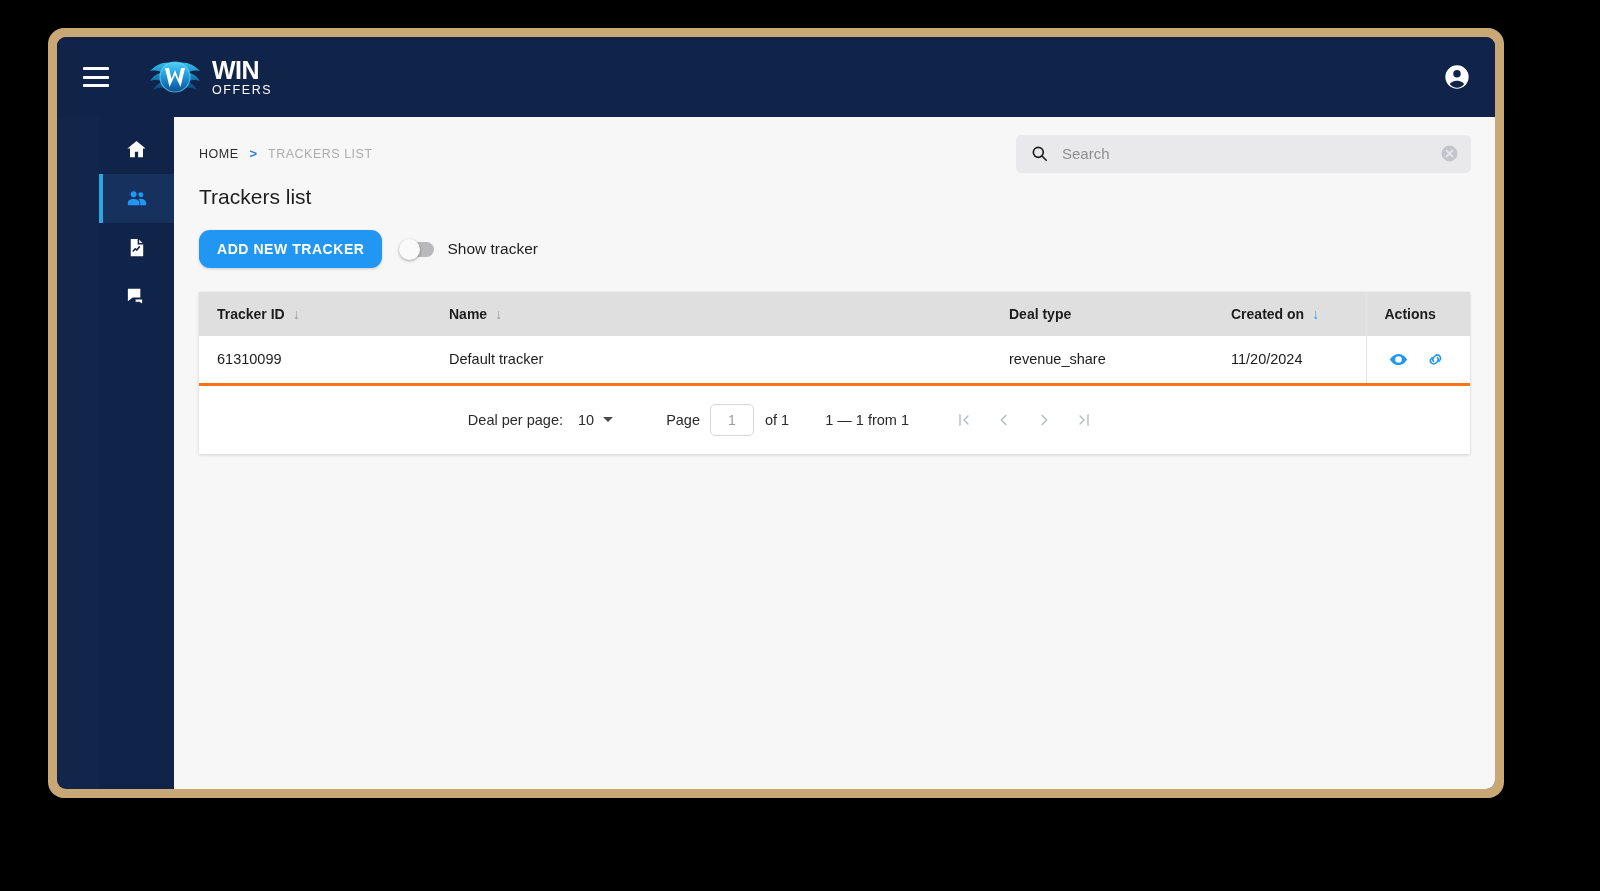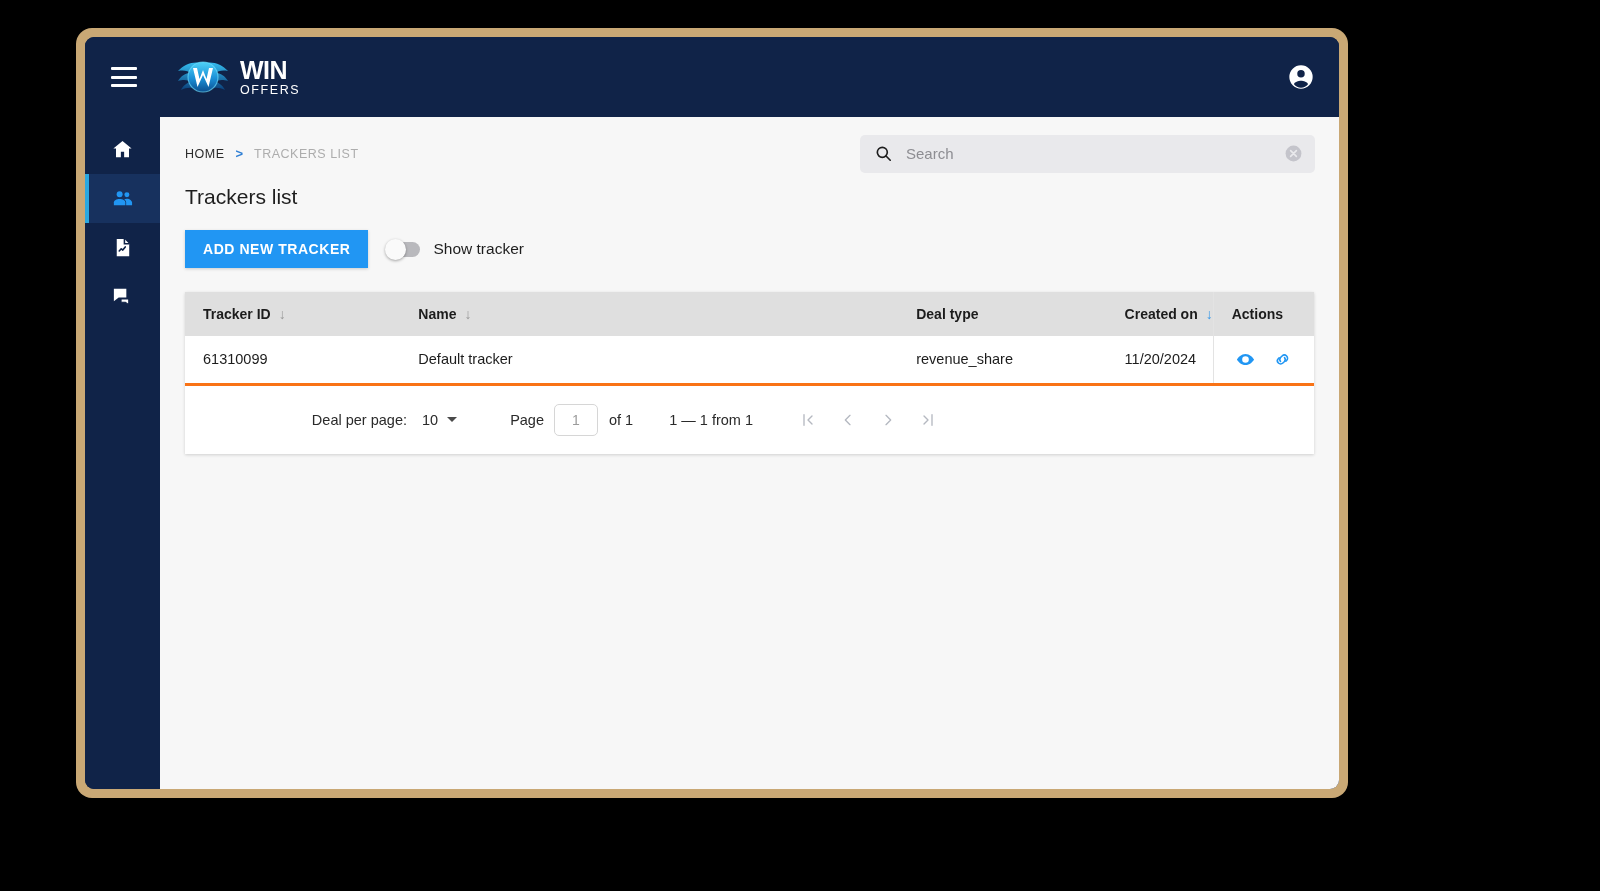--- a/index.html
+++ b/index.html
@@ -8,23 +8,23 @@
     width: 1600px;
     height: 891px;
     background: #000000;
     font-family: "Liberation Sans", sans-serif;
     overflow: hidden;
   }
 
   
   #frame {
     position: absolute;
-    left: 76px;
+    left: 48px;
     top: 28px;
-    width: 1272px;
+    width: 1456px;
     height: 770px;
     background: #c9a875;
     border-radius: 16px;
     padding: 9px;
     box-shadow: 0 6px 22px rgba(0,0,0,0.6);
   }
   #app {
     position: relative;
     width: 100%;
     height: 100%;
@@ -83,21 +83,21 @@
     margin-top: 1px;
   }
   #account-icon {
     margin-left: auto;
     width: 28px;
     height: 28px;
     cursor: pointer;
   }
 
   
-  #body-row { flex: 1; display: flex; min-height: 0; }
+  #body-row { flex: 1; display: flex; min-height: 0; margin-left: 42px; }
 
   
   #sidebar {
     width: 75px;
     min-width: 75px;
     background: #102348;
     padding-top: 8px;
   }
   .nav-item {
     position: relative;
@@ -181,21 +181,21 @@
   
   #actions-row {
     display: flex;
     align-items: center;
     padding: 21px 0 0 25px;
   }
   #add-btn {
     background: #2196f3;
     color: #fff;
     border: none;
-    border-radius: 0;
+    border-radius: 11px;
     height: 38px;
     padding: 0 18px;
     font-size: 14px;
     font-weight: bold;
     letter-spacing: 0.55px;
     font-family: "Liberation Sans", sans-serif;
     cursor: pointer;
     box-shadow: 0 1px 3px rgba(0,0,0,0.18);
   }
   #archived-wrap {

